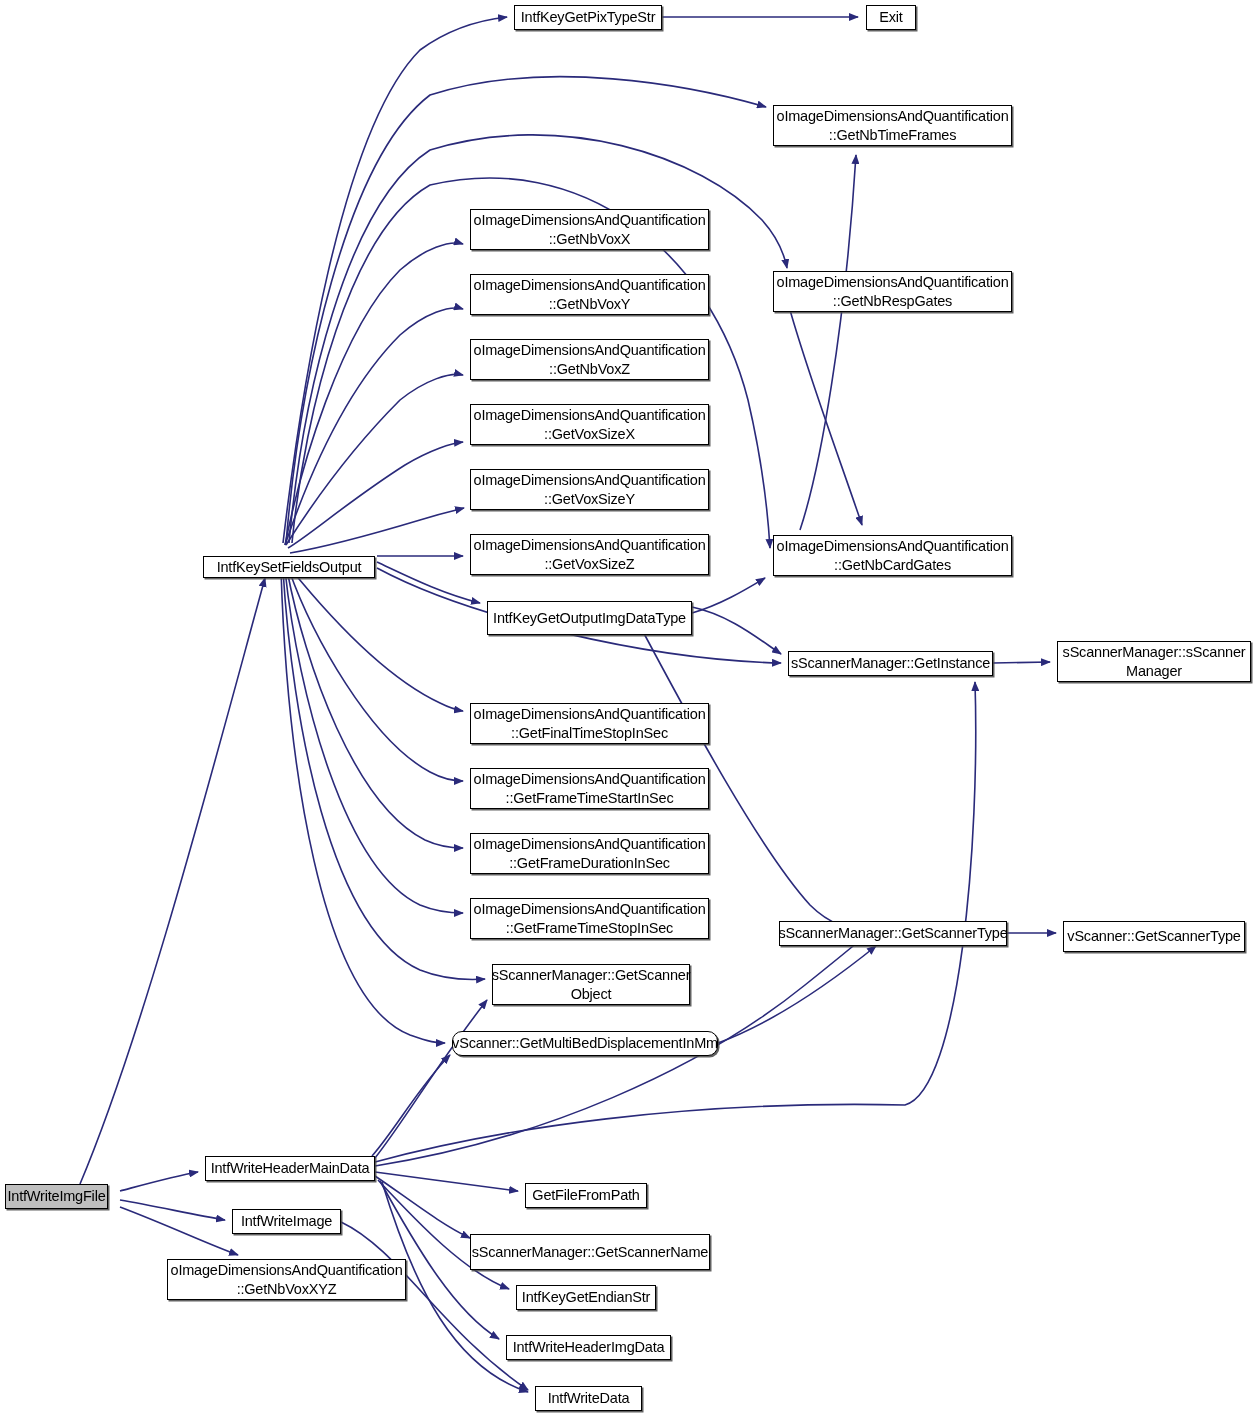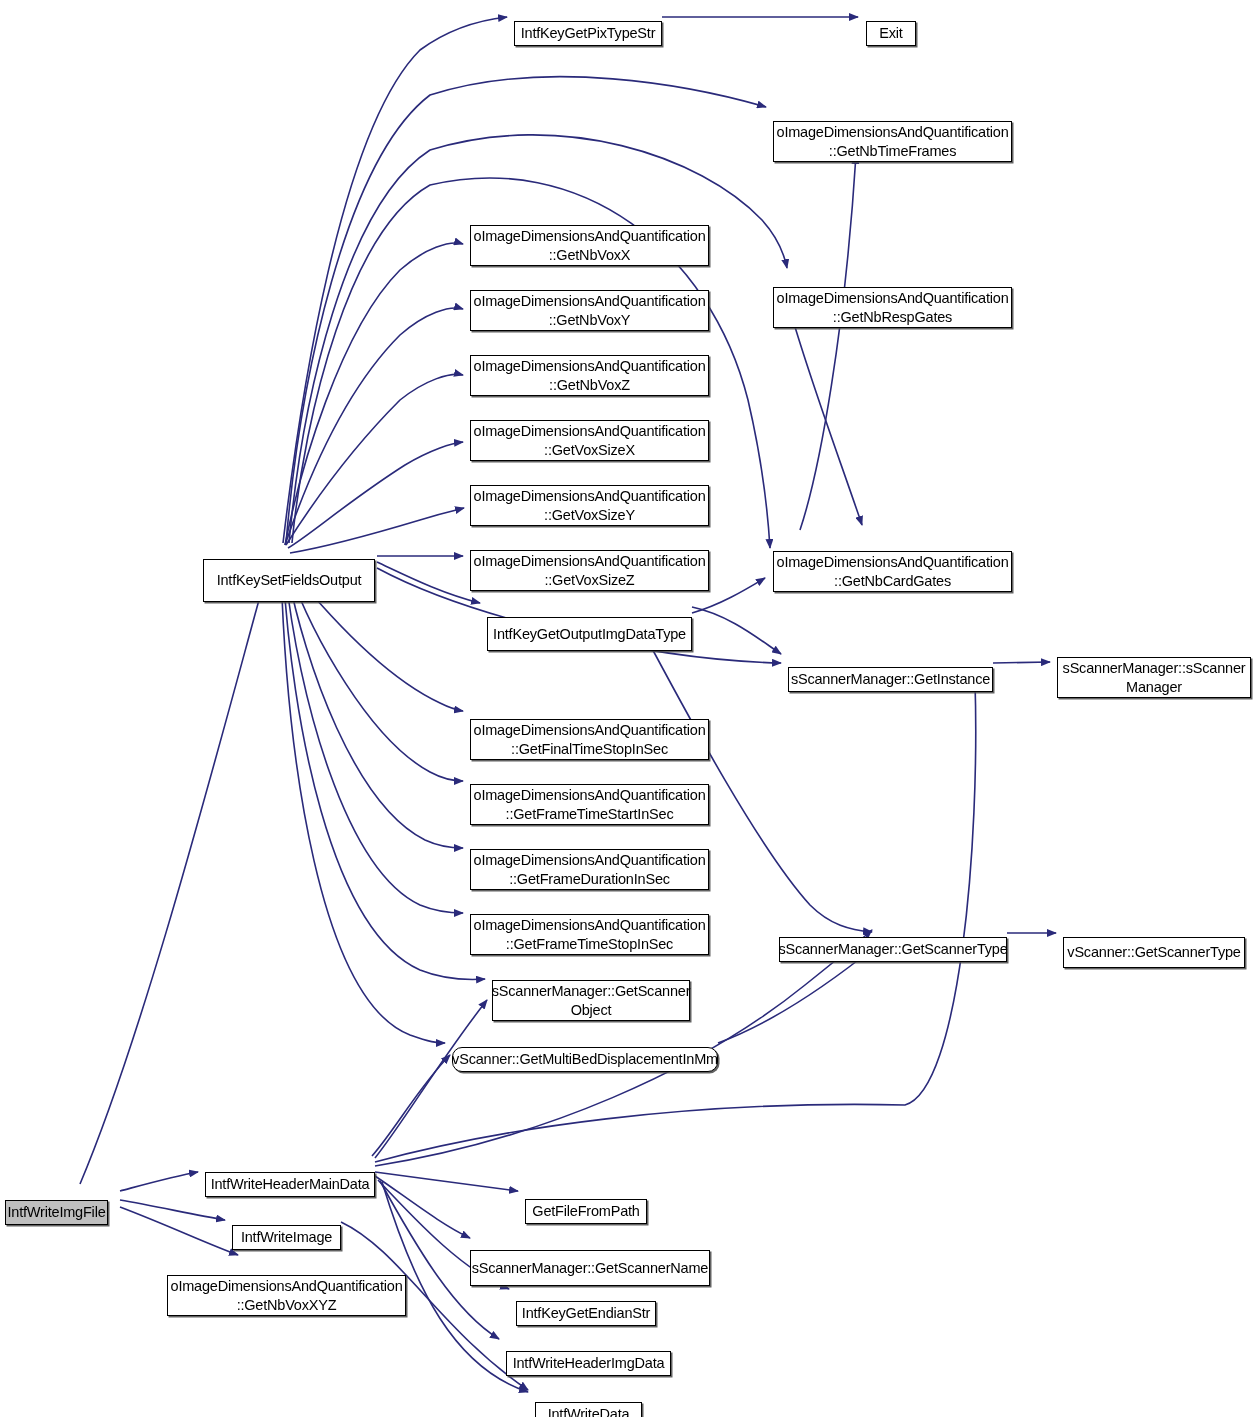--- a/index.html
+++ b/index.html
@@ -20,21 +20,20 @@
     align-items:center;
     justify-content:center;
     text-align:center;
     font-size:14.5px;
     line-height:19px;
     color:#000000;
     letter-spacing:-0.2px;
     box-shadow:1.5px 1.5px 0 rgba(70,70,70,0.85);
     white-space:pre-line;
     padding:0 8px;
-    margin-top:16px;
   }
   .node.highlight{background:#bfbfbf;}
 </style>
 </head>
 <body>
 
 <div id="canvas">
 
   <svg id="edges" viewBox="0 0 1256 1417">
     <defs>
@@ -131,21 +130,21 @@
       <div class="node highlight" style="left: 5px; top: 1184px; width: 103px; height: 25px;">IntfWriteImgFile</div>
       <div class="node" style="left: 205px; top: 1156px; width: 170px; height: 25px;">IntfWriteHeaderMainData</div>
       <div class="node" style="left: 232px; top: 1209px; width: 109px; height: 25px;">IntfWriteImage</div>
       <div class="node" style="left: 167px; top: 1259px; width: 239px; height: 41px;">oImageDimensionsAndQuantification
 ::GetNbVoxXYZ</div>
       <div class="node" style="left: 525px; top: 1183px; width: 122px; height: 25px;">GetFileFromPath</div>
       <div class="node" style="left: 470px; top: 1234px; width: 240px; height: 36px;">sScannerManager::GetScannerName</div>
       <div class="node" style="left: 516px; top: 1285px; width: 140px; height: 25px;">IntfKeyGetEndianStr</div>
       <div class="node" style="left: 506px; top: 1335px; width: 165px; height: 25px;">IntfWriteHeaderImgData</div>
       <div class="node" style="left: 535px; top: 1386px; width: 107px; height: 25px;">IntfWriteData</div>
-      <div class="node" style="left: 203px; top: 543px; width: 172px; height: 43px;">IntfKeySetFieldsOutput</div>
+      <div class="node" style="left: 203px; top: 556px; width: 172px; height: 22px;">IntfKeySetFieldsOutput</div>
       <div class="node" style="left: 514px; top: 5px; width: 148px; height: 25px;">IntfKeyGetPixTypeStr</div>
       <div class="node" style="left: 866px; top: 5px; width: 50px; height: 25px;">Exit</div>
       <div class="node" style="left: 773px; top: 105px; width: 239px; height: 41px;">oImageDimensionsAndQuantification
 ::GetNbTimeFrames</div>
       <div class="node" style="left: 773px; top: 271px; width: 239px; height: 41px;">oImageDimensionsAndQuantification
 ::GetNbRespGates</div>
       <div class="node" style="left: 773px; top: 535px; width: 239px; height: 41px;">oImageDimensionsAndQuantification
 ::GetNbCardGates</div>
       <div class="node" style="left: 470px; top: 209px; width: 239px; height: 41px;">oImageDimensionsAndQuantification
 ::GetNbVoxX</div>

